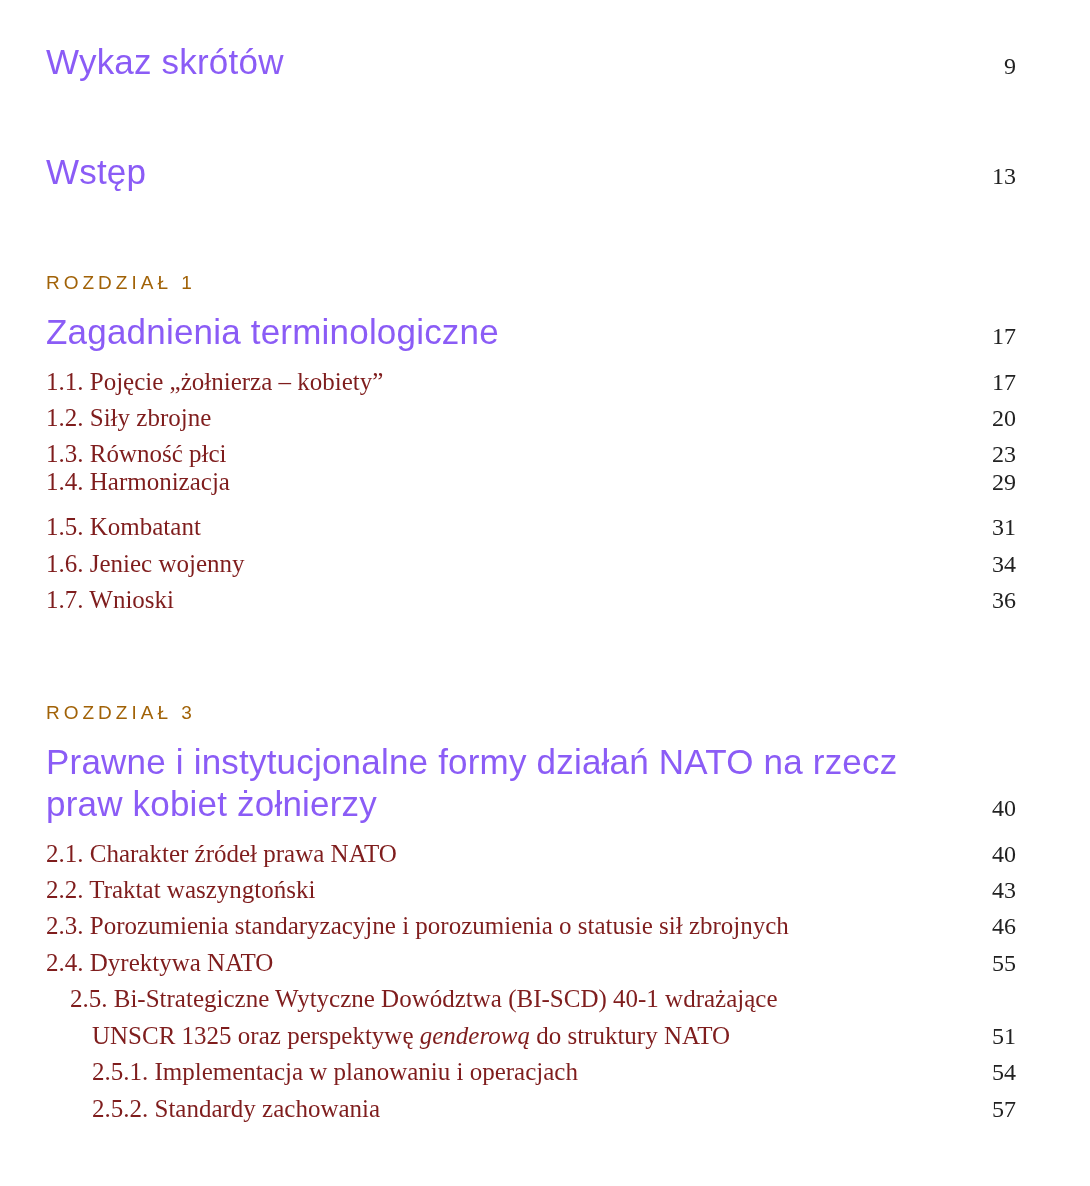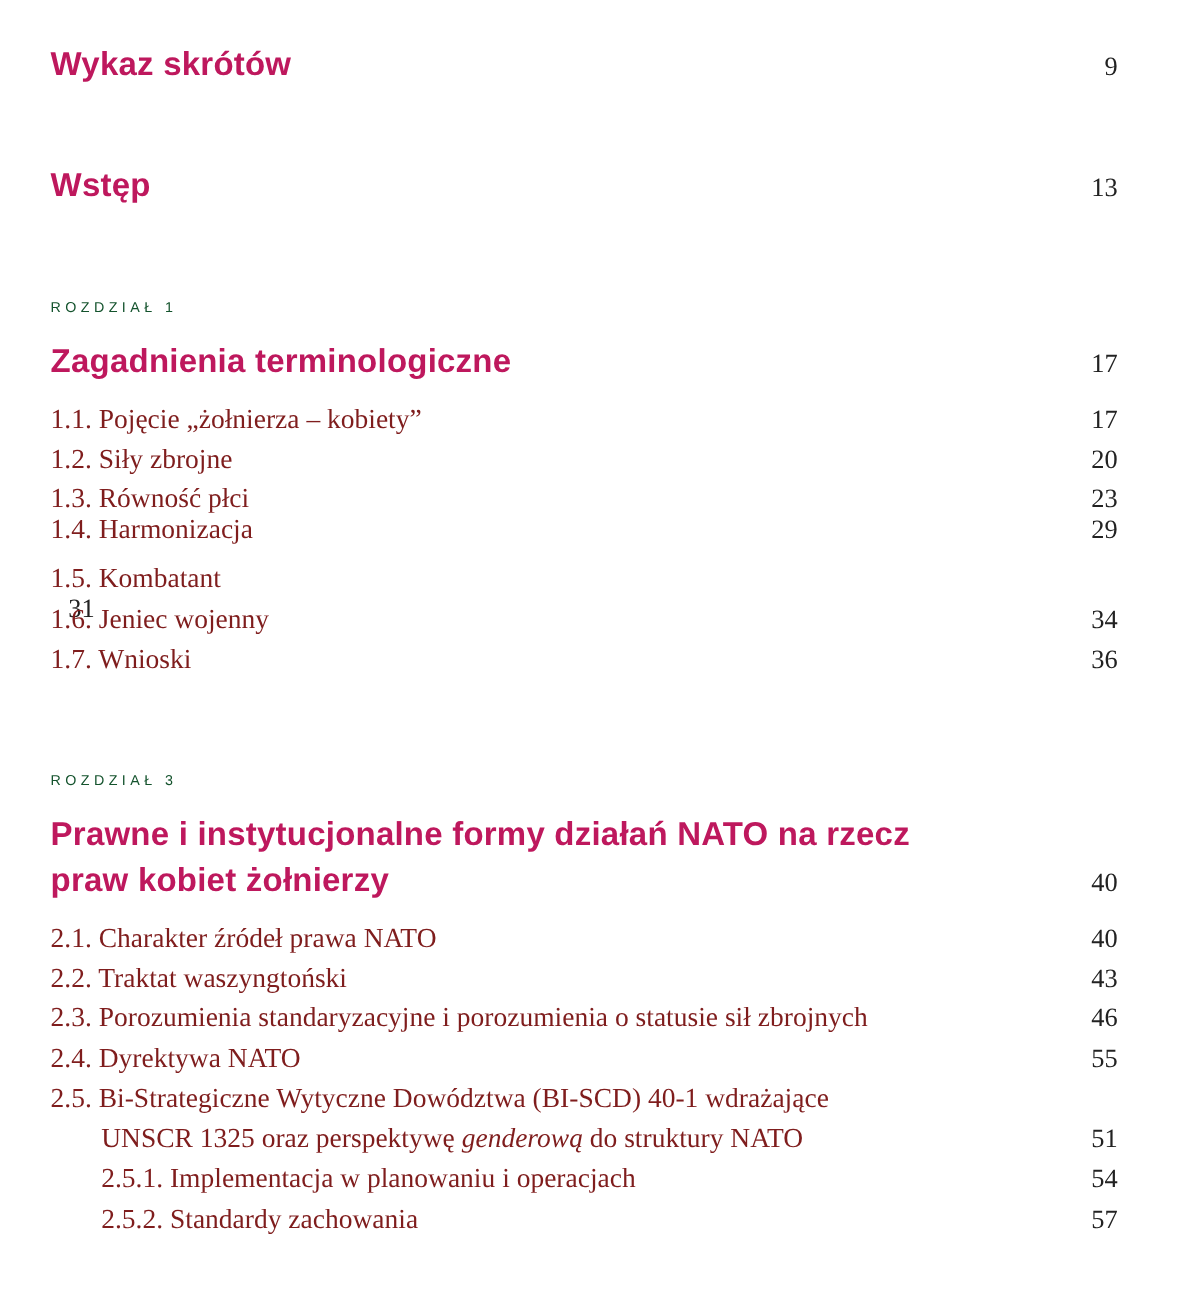--- a/index.html
+++ b/index.html
@@ -2,22 +2,22 @@
 <html><head>
   <meta charset="utf-8">
   <style>
     html, body { margin: 0; padding: 0; background: #ffffff; }
     body { width: 1090px; height: 1186px; position: relative; overflow: hidden; color: #1a1a1a; }
     .page { position: absolute; left: 0; top: 0; width: 1090px; height: 1186px; }
     .sans { font-family: "Liberation Sans", "DejaVu Sans", sans-serif; }
     .serif { font-family: "Liberation Serif", "DejaVu Serif", serif; }
     .row { position: absolute; left: 46px; right: 74px; display: flex; align-items: baseline; justify-content: space-between; }
     .num { font-family: "Liberation Serif", "DejaVu Serif", serif; font-size: 24px; color: #222; text-align: right; min-width: 40px; }
-    .big { font-size: 30px; font-weight: bold; color: #be185d; letter-spacing: 0.2px; }
-    .label { position: absolute; left: 46px; font-size: 13px; letter-spacing: 4px; color: #14532d; }
+    .big { font-size: 35px; font-weight: normal; color: #8b5cf6; letter-spacing: 0.2px; }
+    .label { position: absolute; left: 46px; font-size: 19px; letter-spacing: 4px; color: #a16207; }
     .entry { font-size: 25px; color: #7f1d1d; }
     .indent1 { left: 92px; }
     em { font-style: italic; margin-top: 28px; }
   </style>
 </head>
 <body>
 
 <div class="page">
 
   <div class="row" style="top:42px;">
@@ -43,21 +43,21 @@
     <span class="num">20</span>
   </div>
   <div class="row" style="top:440px;">
     <span class="serif entry">1.3. Równość płci</span>
     <span class="num">23</span>
   </div>
   <div class="row" style="top:468px;">
     <span class="serif entry">1.4. Harmonizacja</span>
     <span class="num">29</span>
   </div>
-  <div class="row" style="top:513px;flex-direction:column;">
+  <div class="row" style="top:513px;">
     <span class="serif entry">1.5. Kombatant</span>
     <span class="num">31</span>
   </div>
   <div class="row" style="top:550px;">
     <span class="serif entry">1.6. Jeniec wojenny</span>
     <span class="num">34</span>
   </div>
   <div class="row" style="top:586px;">
     <span class="serif entry">1.7. Wnioski</span>
     <span class="num">36</span>
@@ -81,21 +81,21 @@
     <span class="num">43</span>
   </div>
   <div class="row" style="top:912px;">
     <span class="serif entry">2.3. Porozumienia standaryzacyjne i porozumienia o statusie sił zbrojnych</span>
     <span class="num">46</span>
   </div>
   <div class="row" style="top:949px;">
     <span class="serif entry">2.4. Dyrektywa NATO</span>
     <span class="num">55</span>
   </div>
-  <div class="row" style="top:985px;">
+  <div class="row" style="top:985px;margin-left:24px;">
     <span class="serif entry">2.5. Bi-Strategiczne Wytyczne Dowództwa (BI-SCD) 40-1 wdrażające</span>
     <span></span>
   </div>
   <div class="row indent1" style="top:1022px;">
     <span class="serif entry"><span>UNSCR 1325 oraz perspektywę </span><em>genderową</em><span> do struktury NATO</span></span>
     <span class="num">51</span>
   </div>
   <div class="row indent1" style="top:1058px;">
     <span class="serif entry">2.5.1. Implementacja w planowaniu i operacjach</span>
     <span class="num">54</span>

